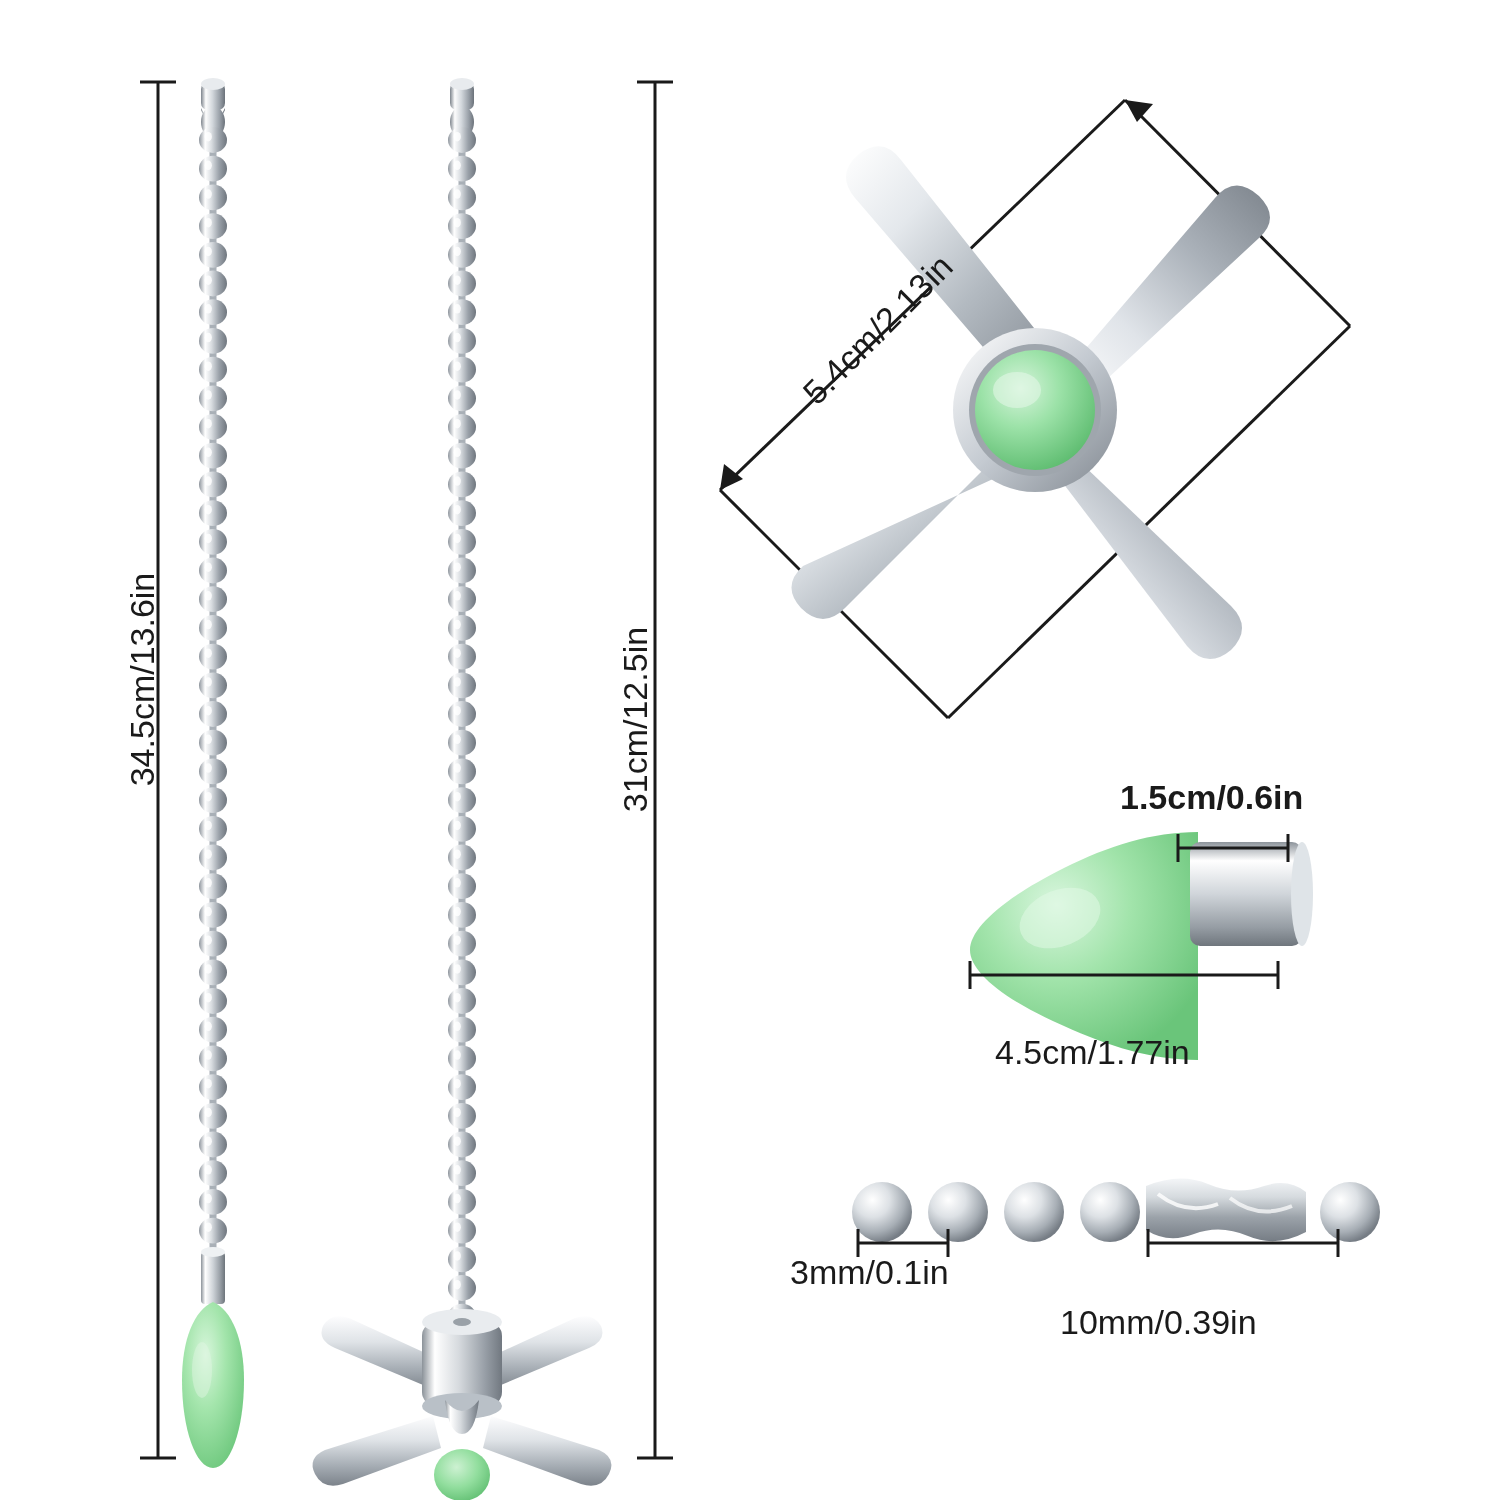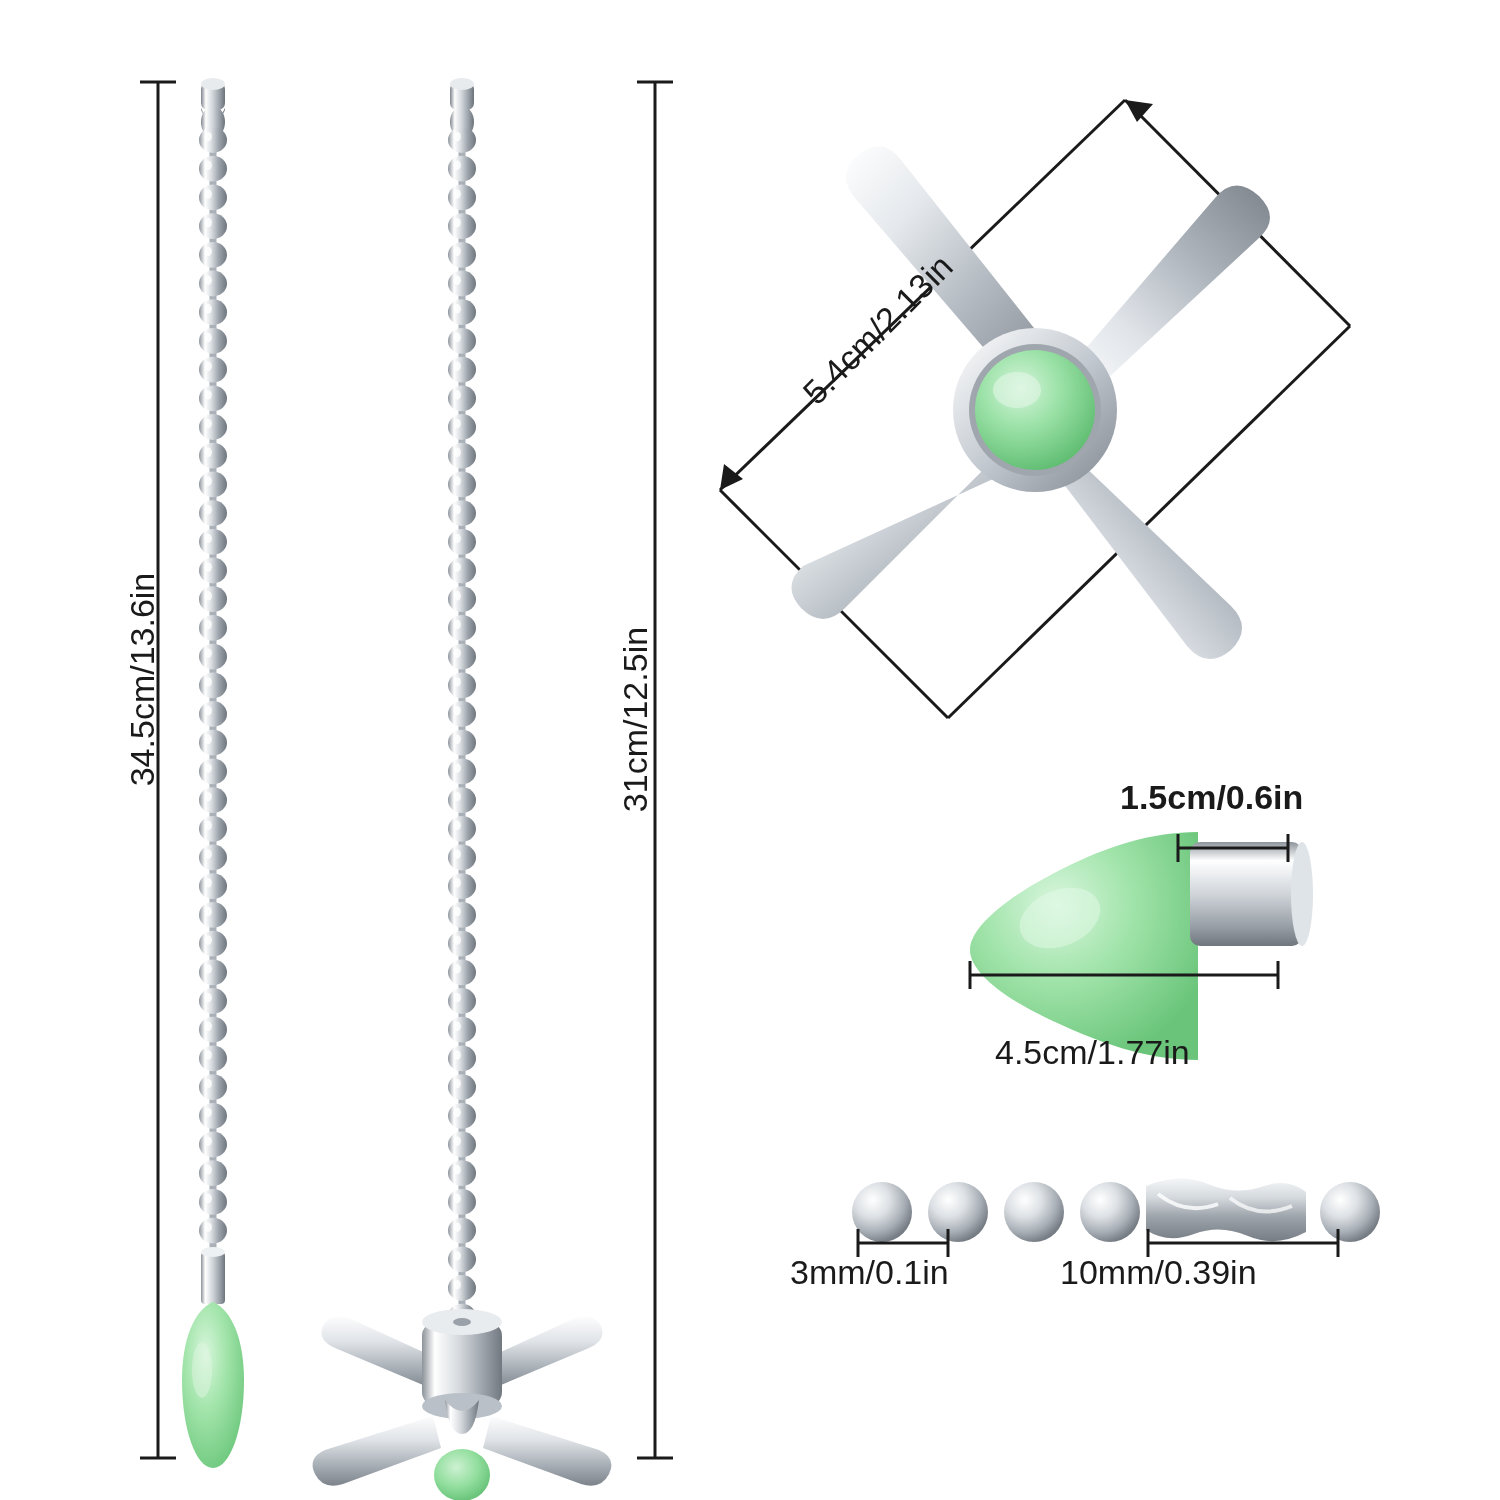--- a/index.html
+++ b/index.html
@@ -466,15 +466,15 @@
     <line x1="8" y1="6" x2="8" y2="34" stroke="#1a1a1a" stroke-width="3"></line>
     <line x1="98" y1="6" x2="98" y2="34" stroke="#1a1a1a" stroke-width="3"></line>
   </svg>
   <div class="dim-label" style="left:790px; top:1253px;text-align:center;">3mm/0.1in</div>
 
   <svg width="210" height="40" style="position:absolute; left:1140px; top:1223px;">
     <line x1="8" y1="20" x2="198" y2="20" stroke="#1a1a1a" stroke-width="3"></line>
     <line x1="8" y1="6" x2="8" y2="34" stroke="#1a1a1a" stroke-width="3"></line>
     <line x1="198" y1="6" x2="198" y2="34" stroke="#1a1a1a" stroke-width="3"></line>
   </svg>
-  <div class="dim-label" style="left:1060px; top:1253px;">10mm/0.39in</div>
+  <div class="dim-label" style="left:1060px; top:1303px;">10mm/0.39in</div>
 
 </div>
 
 </body></html>

